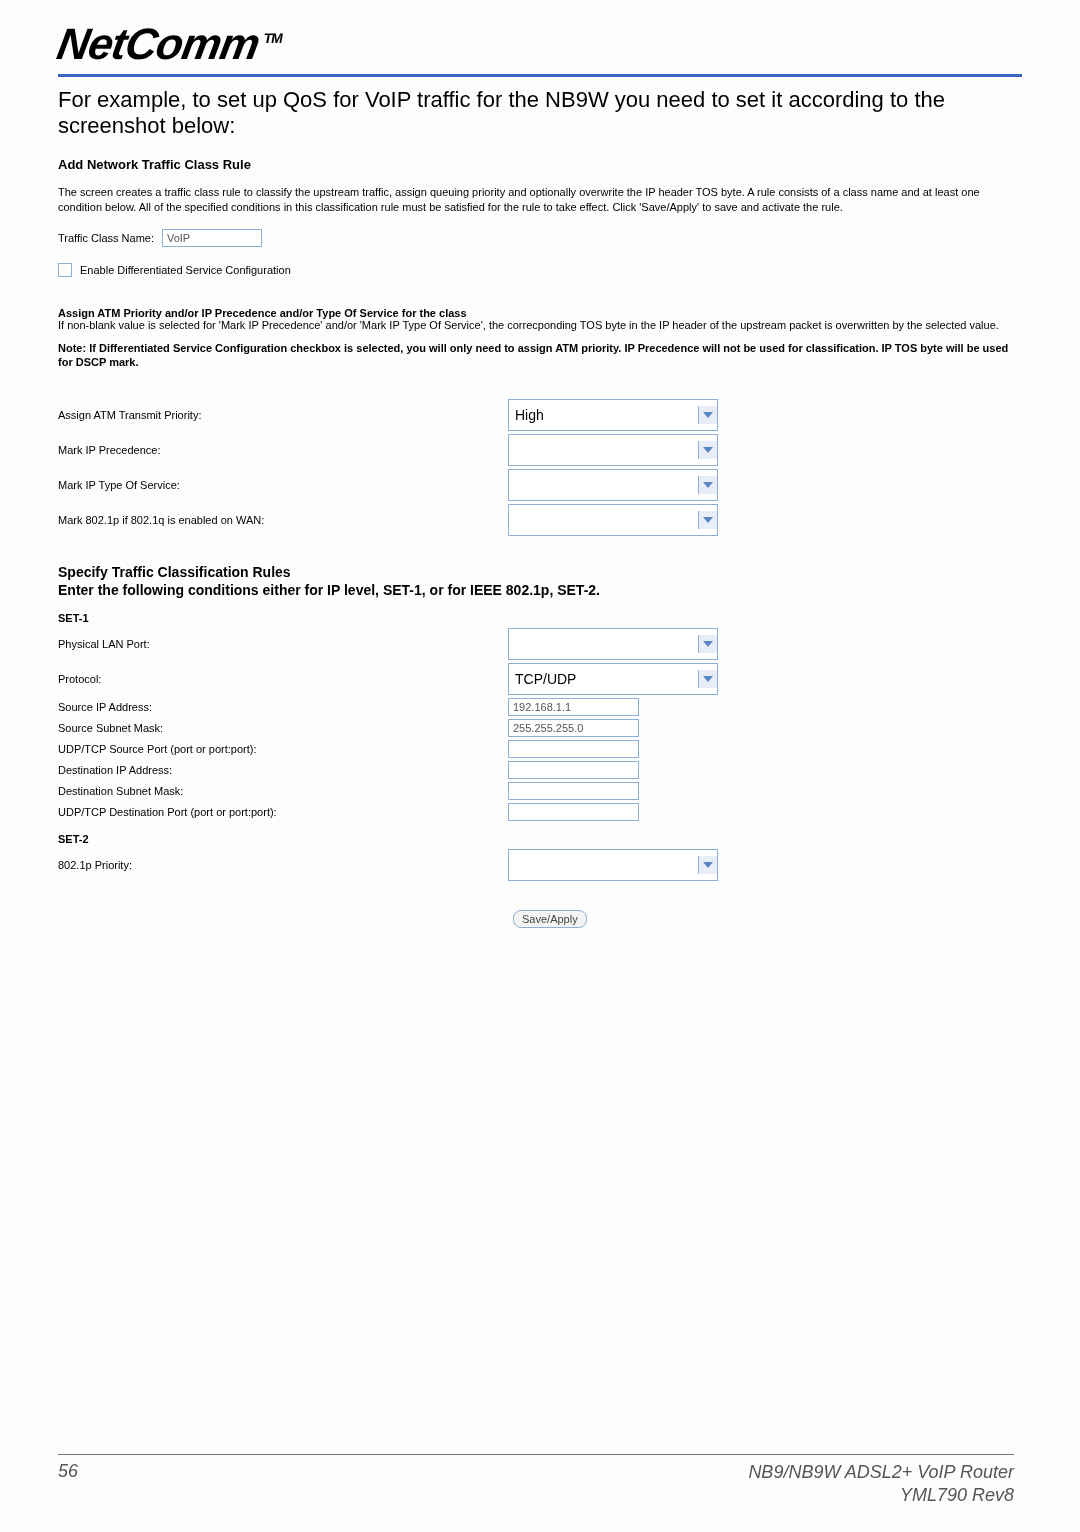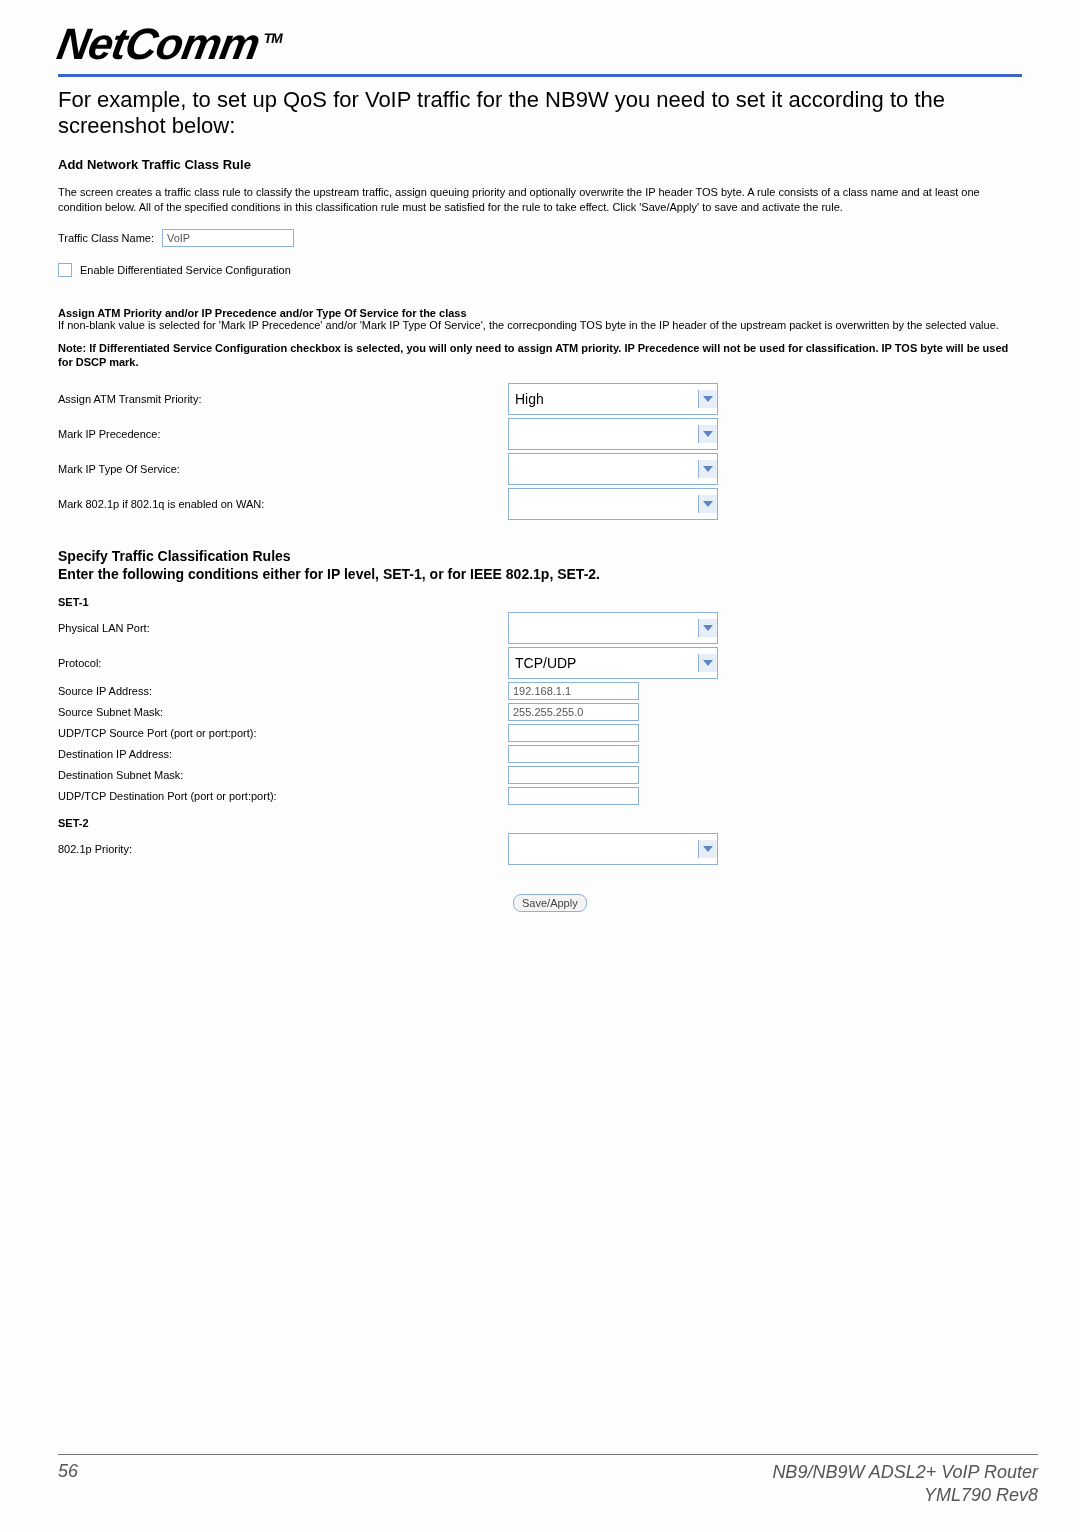--- a/index.html
+++ b/index.html
@@ -69,36 +69,36 @@
   .text-input {
     height: 18px;
     border: 1px solid #8db0d6;
     box-sizing: border-box;
     padding: 0 4px;
     font-size: 11px;
     font-family: Verdana, Geneva, sans-serif;
     color: #555;
     background: #fff;
   }
-  .w110 { width: 132px; }
+  .w110 { width: 100px; }
   .w115 { width: 131px; }
   .check {
     display: inline-block;
     width: 14px;
     height: 14px;
     border: 1px solid #8db0d6;
     background: #fff;
     margin-right: 8px;
     vertical-align: middle;
     box-sizing: border-box;
   }
   .bold-note {
     font-size: 11px;
     font-weight: 700;
-    margin: 0 0 14px 0;
+    margin: 0 0 30px 0;
     line-height: 1.3;
   }
   .grid {
     display: grid;
     grid-template-columns: 450px 210px;
     row-gap: 3px;
     font-size: 11px;
     align-items: center;
   }
   .grid .glabel {
@@ -162,21 +162,21 @@
     padding: 2px 8px;
     font-family: Verdana, Geneva, sans-serif;
   }
   .btn-row {
     margin-top: 28px;
     padding-left: 455px;
   }
   .footer {
     position: absolute;
     left: 58px;
-    right: 42px;
+    right: 66px;
     bottom: 26px;
     border-top: 1px solid #777;
     padding-top: 6px;
     display: flex;
     justify-content: space-between;
     font-family: Arial, Helvetica, sans-serif;
     font-style: italic;
     color: #555;
     font-size: 18px;
   }

